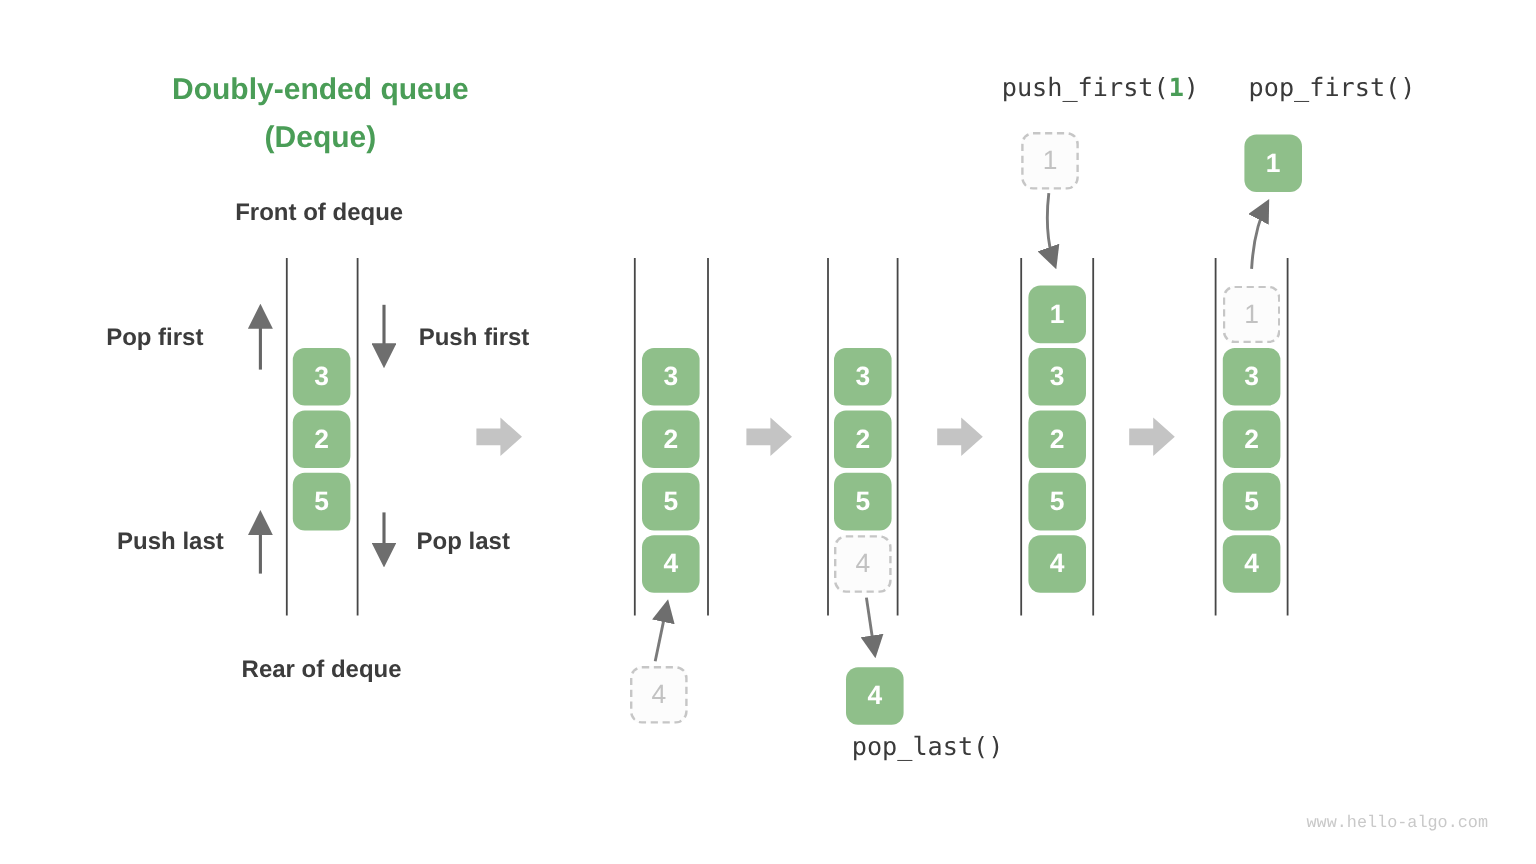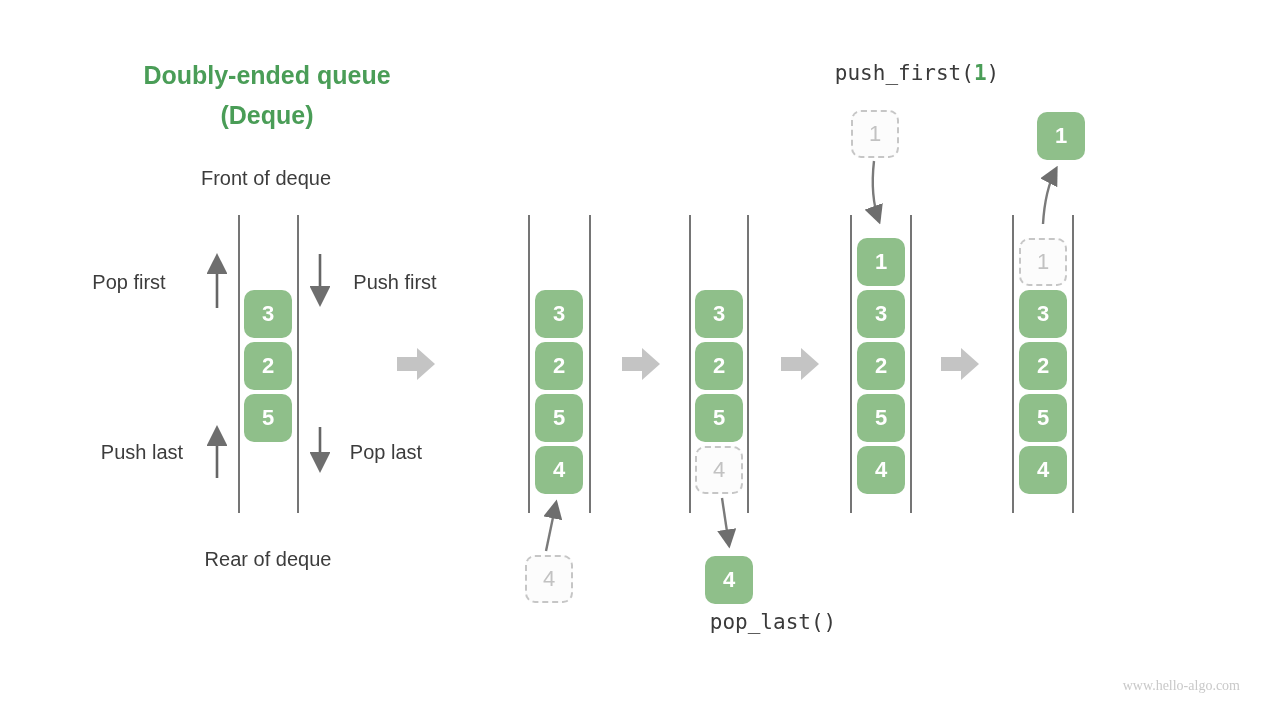--- a/index.html
+++ b/index.html
@@ -14,30 +14,30 @@
   }
   .cell.ghost{
     background:#FCFCFC;border:2px dashed #C6C6C6;color:#C2C2C2;font-weight:400;
   }
   .title-line{
     position:absolute;transform:translate(-50%,-50%);
     font-size:25px;font-weight:bold;color:#4A9D57;white-space:nowrap;
   }
   .side-label{
     position:absolute;transform:translate(-50%,-50%);
-    font-size:20px;font-weight:normal;color:#3C3C3C;white-space:nowrap;text-align:right;
+    font-size:20px;font-weight:bold;color:#3C3C3C;white-space:nowrap;text-align:right;
   }
   .code{
     position:absolute;transform:translate(-50%,-50%);
     font-family:"DejaVu Sans Mono",monospace;font-size:21px;color:#3A3A3A;white-space:nowrap;
   }
   .code .arg{color:#4A9D57;font-weight:bold;}
   .watermark{
     position:absolute;right:40px;top:678px;
-    font-family:Liberation Serif, serif;font-size:14px;color:#C9C9C9;white-space:nowrap;
+    font-family:Liberation Mono, monospace;font-size:14px;color:#C9C9C9;white-space:nowrap;
   }
 </style>
 </head>
 <body>
 
 <div class="stage">
 
   <svg class="layer" viewBox="0 0 1280 720">
     <defs>
       <marker id="ah" markerWidth="8" markerHeight="8" refX="6.5" refY="4" orient="auto">
@@ -85,20 +85,21 @@
 
   <div class="side-label" style="left:266px;top:178px">Front of deque</div>
   <div class="side-label" style="left:268px;top:559px">Rear of deque</div>
 
   <div class="side-label" style="left:129px;top:282px">Pop first</div>
   <div class="side-label" style="left:395px;top:282px">Push first</div>
   <div class="side-label" style="left:142px;top:452px">Push last</div>
   <div class="side-label" style="left:386px;top:452px">Pop last</div>
 
   <div class="code" style="left:917px;top:73px"><span>push_first(</span><span class="arg">1</span><span>)</span></div>
+  <div class="code" style="left:1110px;top:73px">pop_first()</div>
   <div class="code" style="left:773px;top:622px">pop_last()</div>
 
   <div class="cell" style="left:244px;top:290px">3</div>
   <div class="cell" style="left:244px;top:342px">2</div>
   <div class="cell" style="left:244px;top:394px">5</div>
 
   <div class="cell" style="left:535px;top:290px">3</div>
   <div class="cell" style="left:535px;top:342px">2</div>
   <div class="cell" style="left:535px;top:394px">5</div>
   <div class="cell" style="left:535px;top:446px">4</div>

